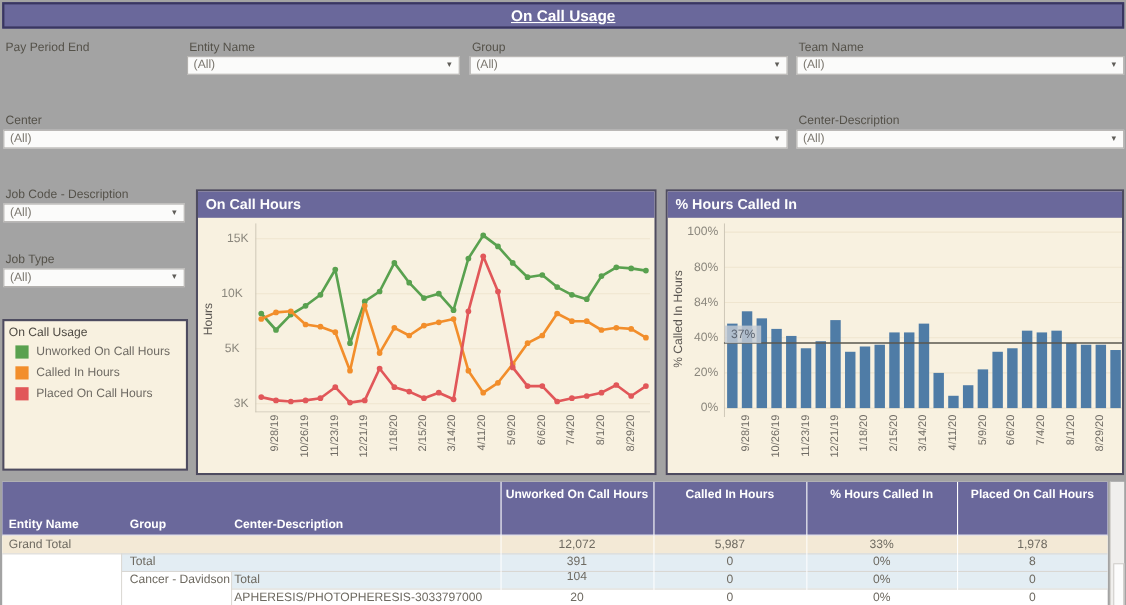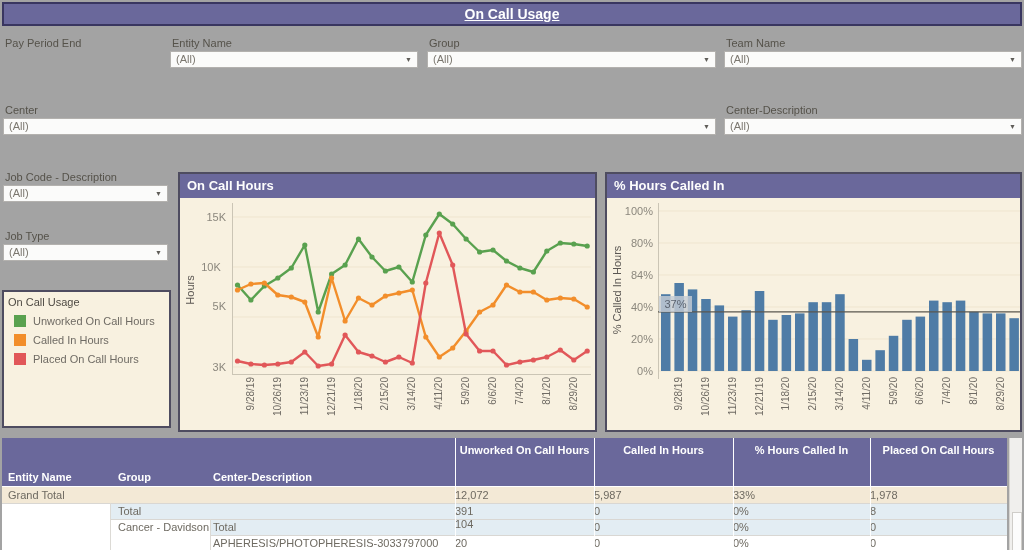--- a/index.html
+++ b/index.html
@@ -34,21 +34,21 @@
   .thead{position:absolute;left:0;top:0;width:100%;height:49px;background:#6a689b;border-bottom:1px solid #fff;box-sizing:border-box;}
   .th-left{position:absolute;top:33px;font-size:11px;font-weight:bold;color:#fff;white-space:nowrap;}
   .th-num{position:absolute;top:6px;font-size:11px;font-weight:bold;color:#fff;text-align:center;}
   .vline-w{position:absolute;top:0;width:1px;height:49px;background:#fff;}
   .vline-body{position:absolute;width:1px;background:rgba(255,255,255,0.9);}
   .vline-grey{position:absolute;width:1px;background:#dcdad5;}
   .hline{position:absolute;height:1px;background:#d9d7d3;}
   .bgblock{position:absolute;}
   .tcell{position:absolute;font-size:11px;color:#6e6a61;line-height:16px;white-space:nowrap;}
   .tcell.wrap{white-space:normal;line-height:14px;}
-  .tnum{position:absolute;font-size:11px;color:#6e6a61;line-height:16px;text-align:left;}
+  .tnum{position:absolute;font-size:11px;color:#6e6a61;line-height:16px;text-align:center;}
   .scrollbar{position:absolute;left:1009px;top:438px;width:13px;height:112px;background:#f0efed;
     border-left:1px solid #d6d4d0;box-sizing:border-box;}
   .thumb{position:absolute;left:2px;top:74px;width:8px;height:37px;background:#fcfcfc;border:1px solid #cfcdc9;}
 </style>
 </head>
 <body>
 
 <div class="dashboard">
 
   <div class="title-bar">
@@ -197,21 +197,21 @@
           <circle cx="261.0" cy="148.0" r="2.6" fill="#e15759"></circle>
           <circle cx="274.5" cy="162.0" r="2.6" fill="#e15759"></circle>
           <circle cx="287.9" cy="159.0" r="2.6" fill="#e15759"></circle>
           <circle cx="301.4" cy="157.0" r="2.6" fill="#e15759"></circle>
           <circle cx="314.8" cy="154.0" r="2.6" fill="#e15759"></circle>
           <circle cx="328.3" cy="147.0" r="2.6" fill="#e15759"></circle>
           <circle cx="341.8" cy="157.0" r="2.6" fill="#e15759"></circle>
           <circle cx="355.2" cy="148.0" r="2.6" fill="#e15759"></circle>
         </svg>
     <div class="ytick" style="left: 16px; top: 163px; width: 30px;">3K</div>
-        <div class="ytick" style="left: 16px; top: 102px; width: 30px;">5K</div>
+        <div class="ytick" style="left: 16px; top: 113px; width: 30px; text-align: center;">5K</div>
         <div class="ytick" style="left: 16px; top: 63px; width: 30px; text-align: center;">10K</div>
         <div class="ytick" style="left: 16px; top: 13px; width: 30px;">15K</div>
         <div class="xtick" style="left: 43.95px; top: 200px;">9/28/19</div>
         <div class="xtick" style="left: 70.85px; top: 200px;">10/26/19</div>
         <div class="xtick" style="left: 97.75px; top: 200px;">11/23/19</div>
         <div class="xtick" style="left: 124.65px; top: 200px;">12/21/19</div>
         <div class="xtick" style="left: 151.55px; top: 200px;">1/18/20</div>
         <div class="xtick" style="left: 178.45px; top: 200px;">2/15/20</div>
         <div class="xtick" style="left: 205.35px; top: 200px;">3/14/20</div>
         <div class="xtick" style="left: 232.25px; top: 200px;">4/11/20</div>

